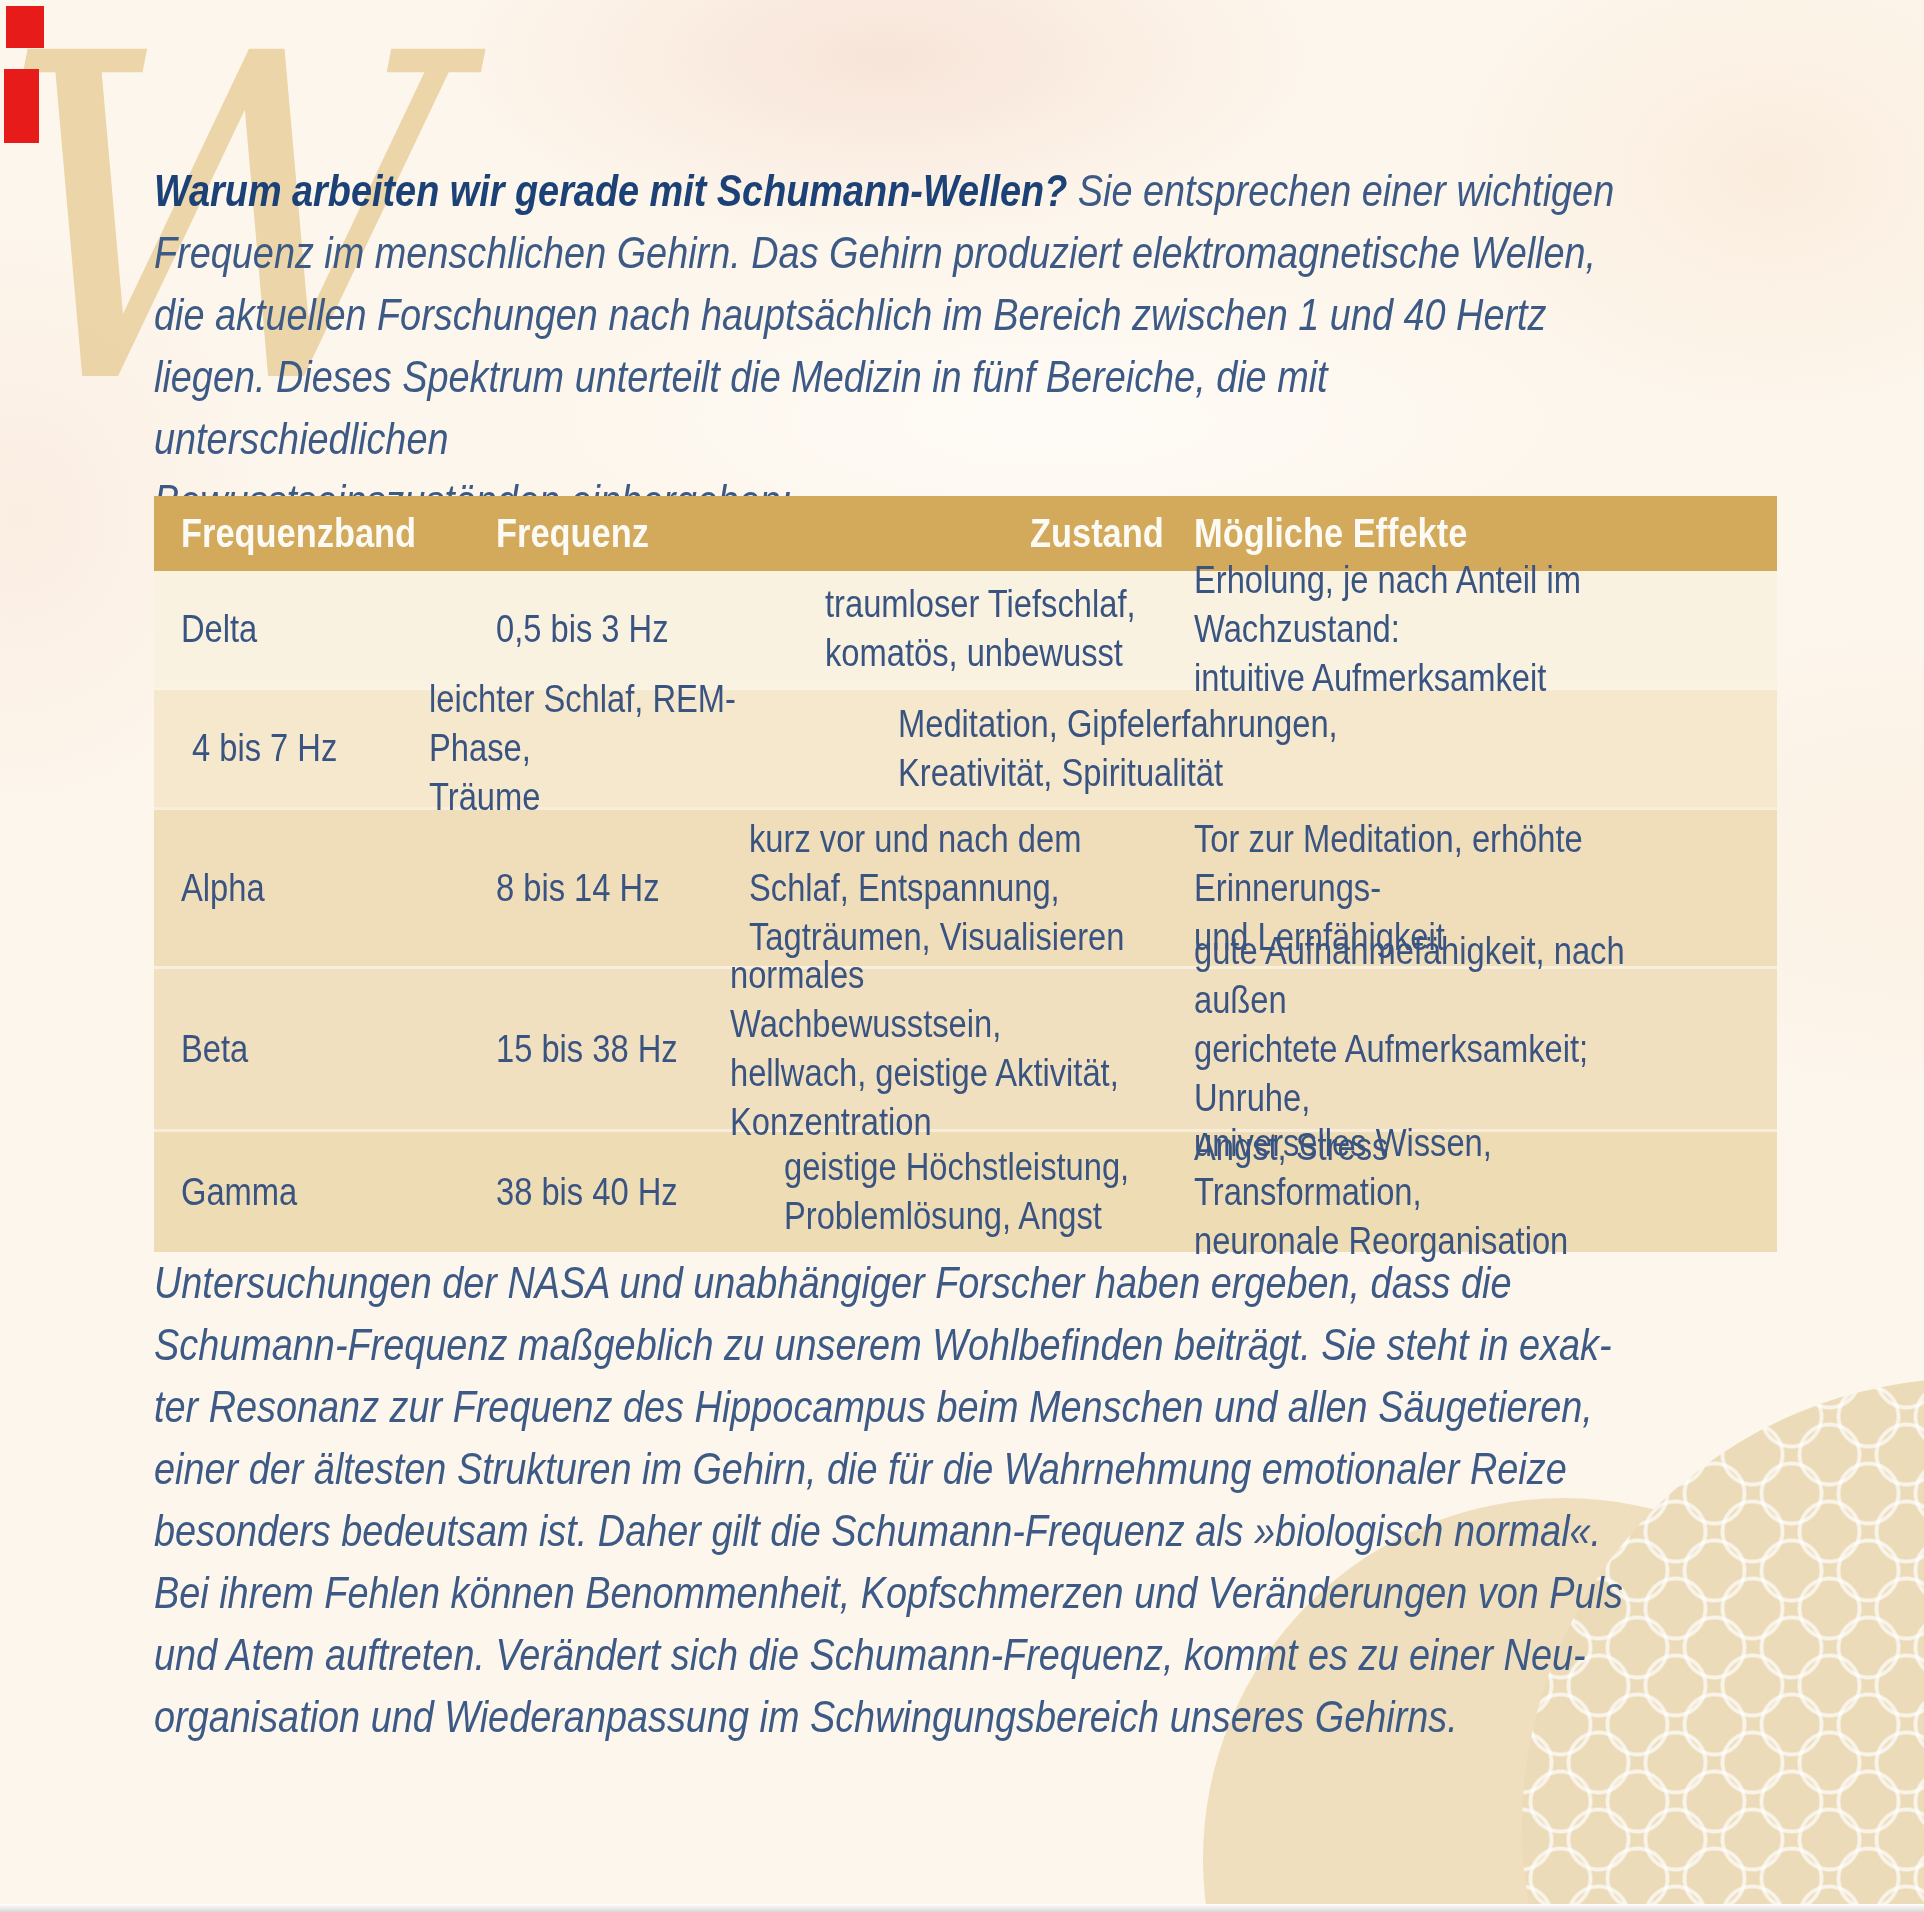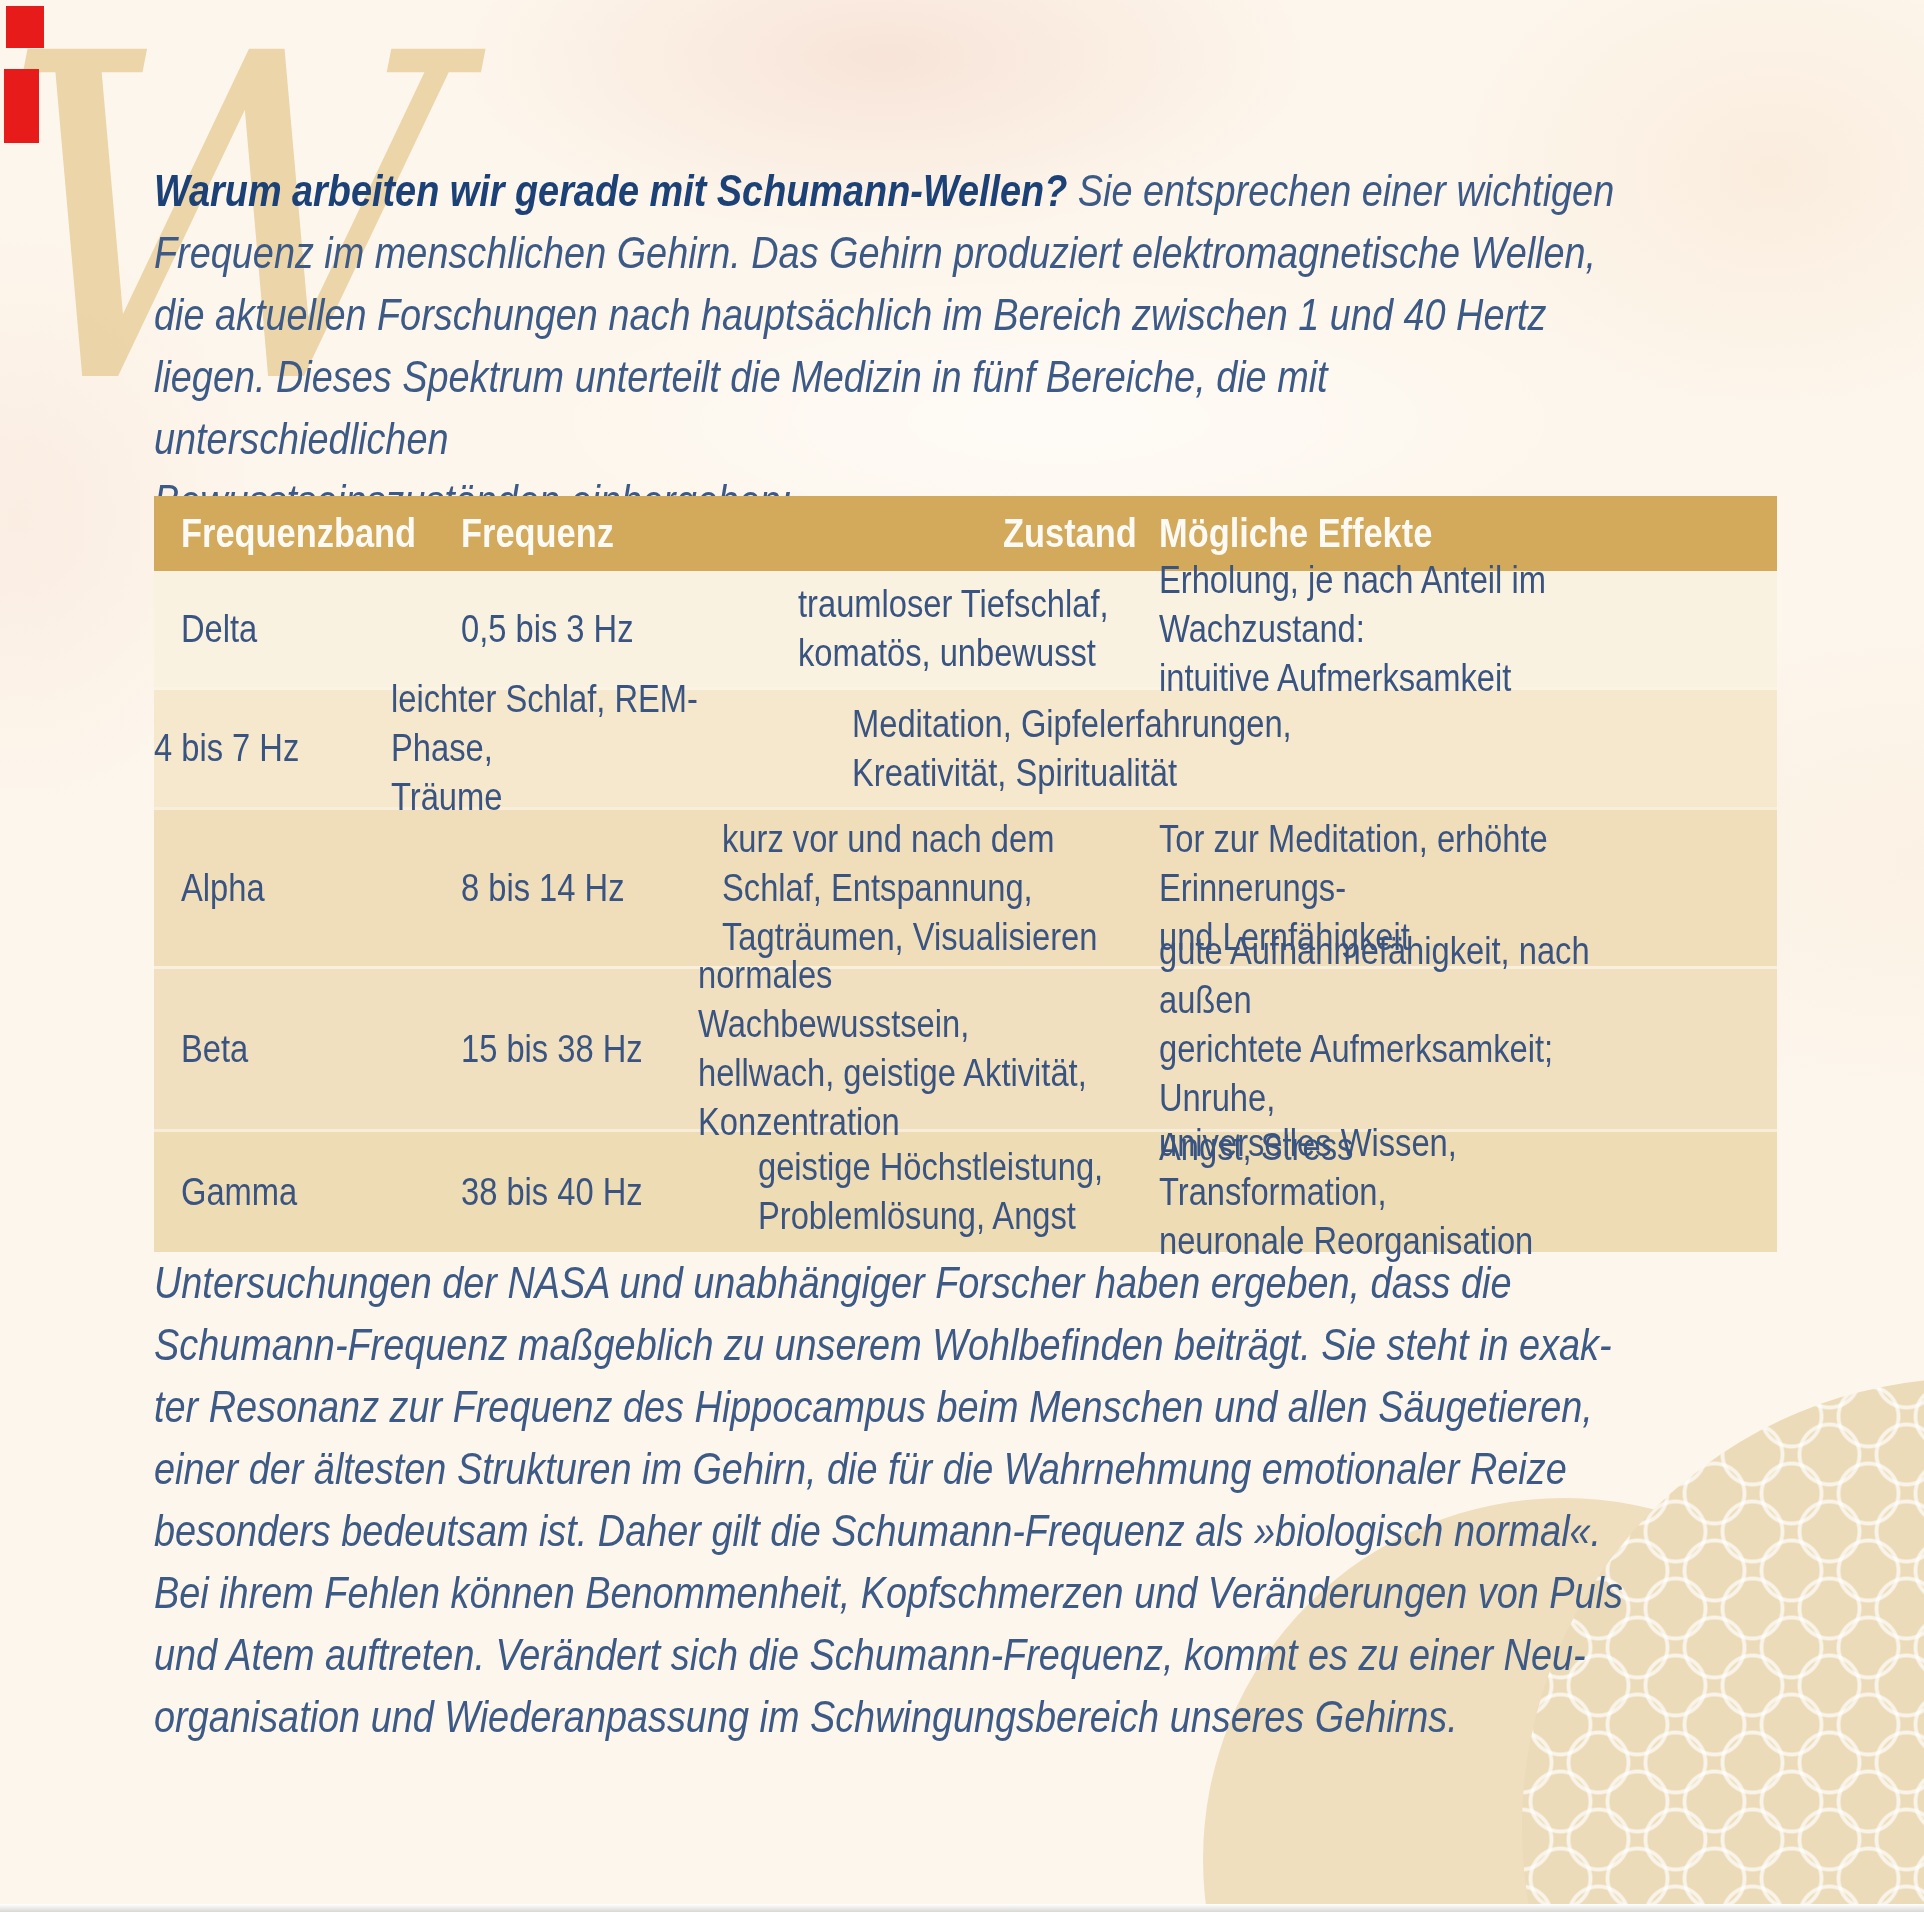--- a/index.html
+++ b/index.html
@@ -61,23 +61,23 @@
     left:154px;top:496px;
     width:1623px;
     z-index:2;
     color:#3a5482;
     font-size:38px;
     line-height:49px;
   }
   .trow{display:flex;width:100%;}
   .tcell{display:flex;align-items:center;box-sizing:border-box;}
   .c1{width:307px;padding-left:27px;}
-  .c2{width:237px;}
+  .c2{width:237px;margin-left:38px;}
   .c3{width:461px;justify-content:flex-end;}
-  .c4{width:590px;}
+  .c4{width:590px;margin-left:8px;}
   .thead{
     height:75px;
     background:#d3a95c;
     color:#fcfaf4;
     font-weight:bold;
     font-size:40px;
   }
   .rdelta{height:116px;background:#faf2e1;}
   .rtheta{height:117px;background:#f6e8cc;border-top:3.2px solid rgba(255,252,245,.55);}
   .ralpha{height:156px;background:#f0debb;border-top:3.2px solid rgba(255,252,245,.55);}

